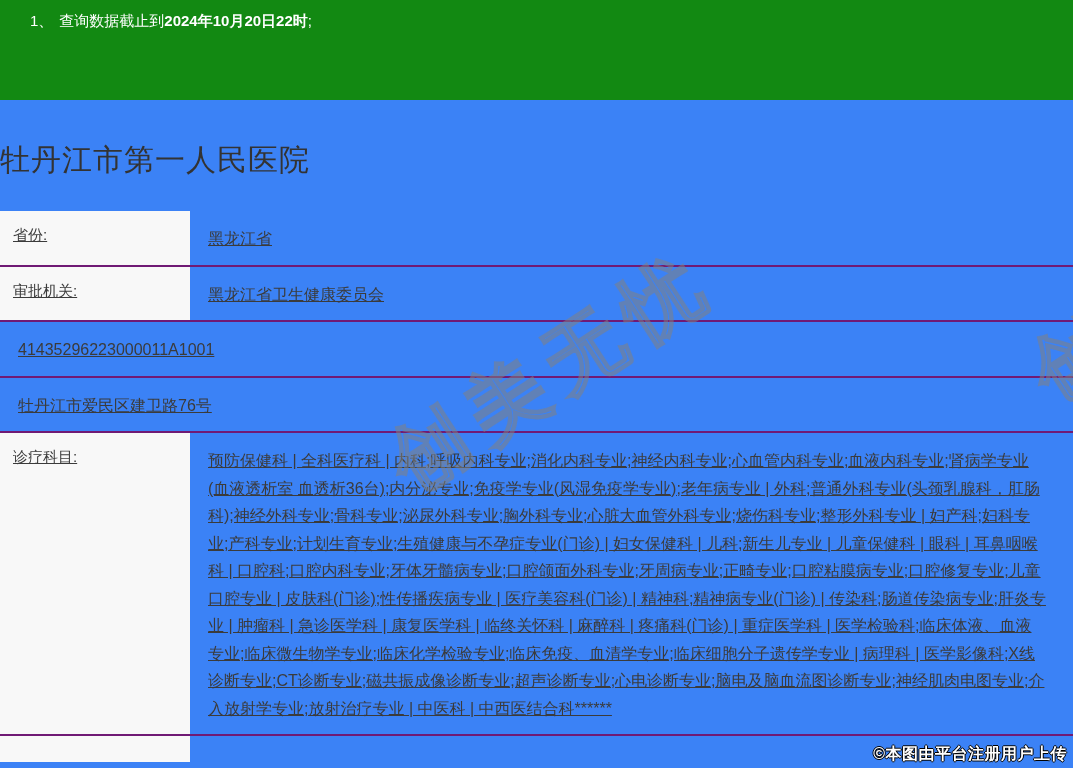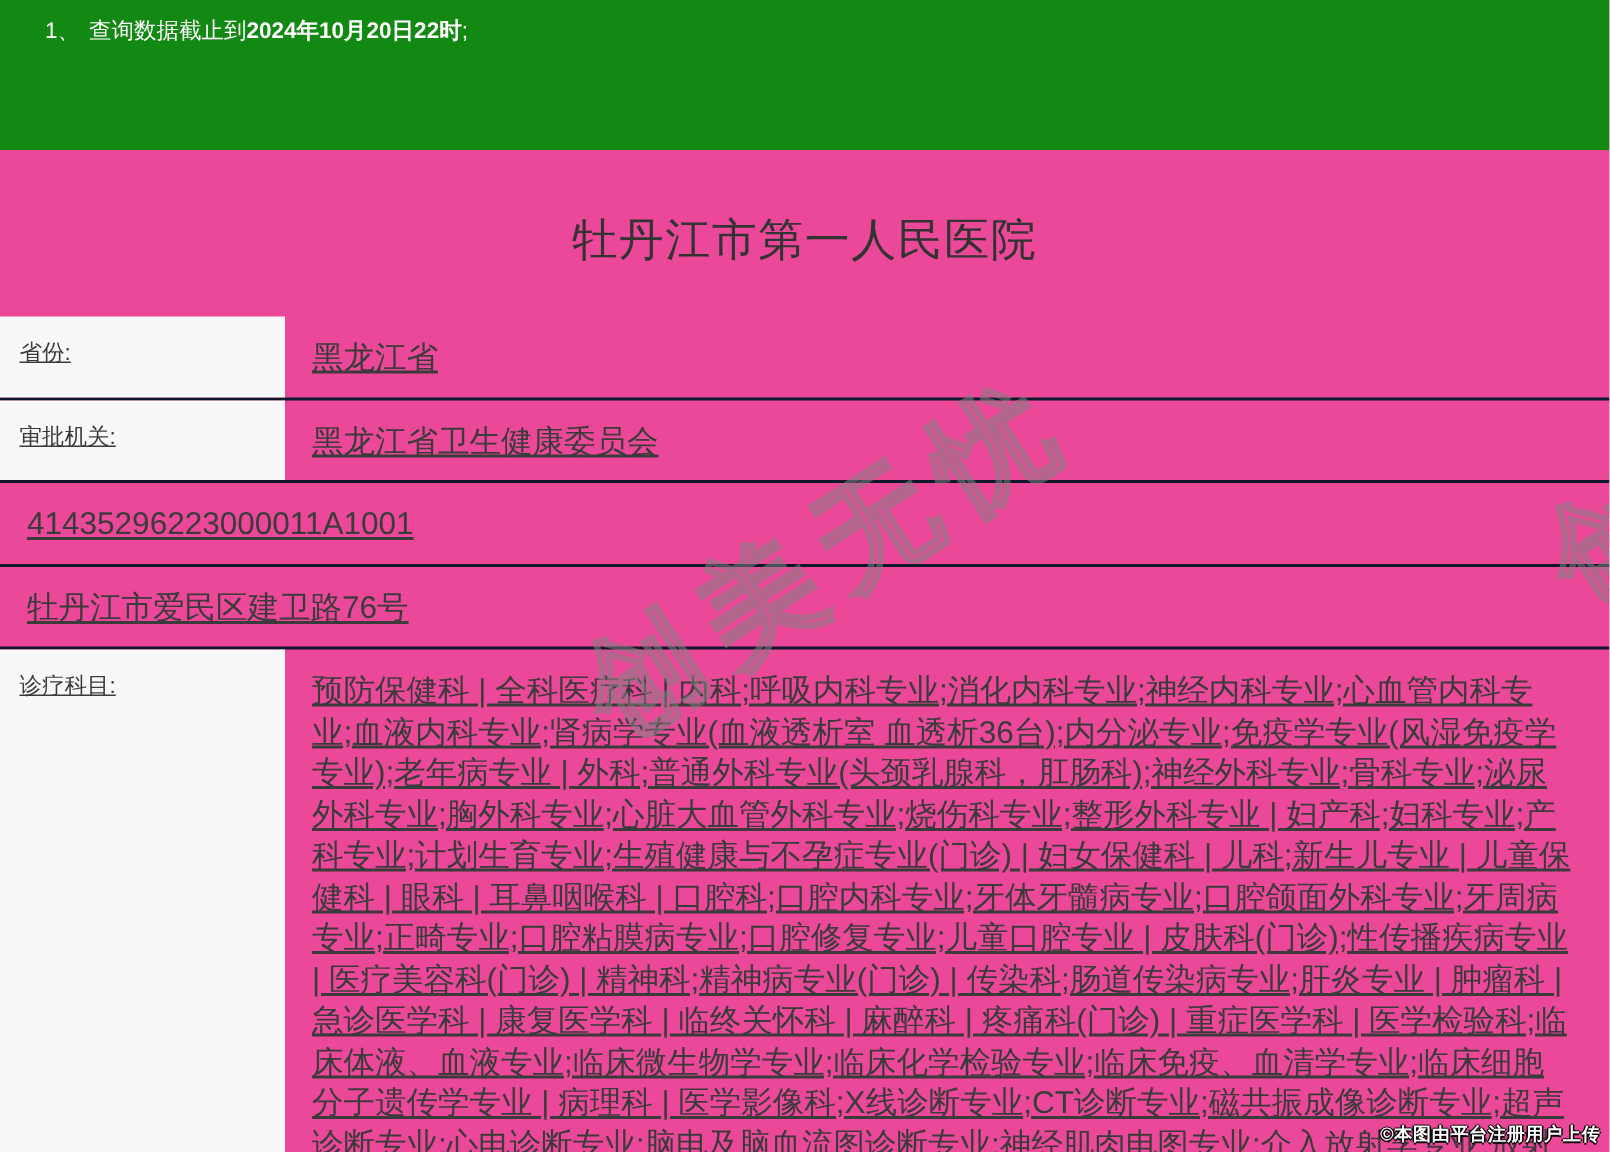--- a/index.html
+++ b/index.html
@@ -3,71 +3,71 @@
 <meta charset="utf-8">
 <style>
   * { margin: 0; padding: 0; box-sizing: border-box; }
   html, body { background: #fff; }
   body { font-family: "Liberation Sans", sans-serif; }
   .page {
     position: relative;
     width: 1073px;
     height: 768px;
     overflow: hidden;
-    background: #ec4899;
+    background: #3b82f6;
     color: #3b3b3b;
   }
   
   .notice-bar {
     width: 100%;
     height: 100px;
     background: #128912;
     color: #ffffff;
     padding: 7px 10px 0 30px;
     font-size: 15px;
     line-height: 28px;
   }
   .notice-line { white-space: nowrap; }
   .notice-line .num { margin-right: 6px; }
   .notice-line b { font-weight: bold; }
   
   .hospital-title {
     margin: 40px 0 30px 0;
-    text-align: center;
+    text-align: left;
     font-size: 30px;
     font-weight: 400;
     color: #333333;
     letter-spacing: 1px;
   }
   
   .info-table { width: 100%; }
   .info-row { display: flex; min-height: 49px; text-decoration: underline; }
-  .info-row + .info-row { border-top: 2px solid #0f172a; }
+  .info-row + .info-row { border-top: 2px solid #701a75; }
   .info-label {
     flex: 0 0 190px;
     background: #f8f8f8;
     padding: 15px 8px 12px 13px;
     font-size: 15px;
     color: #3b3b3b;
   }
   .info-value {
     flex: 1;
     padding: 14px 26px 12px 18px;
-    font-size: 21px;
+    font-size: 16px;
     line-height: 27.5px;
     color: #3b3b3b;
     word-break: break-all;
   }
   .info-row.empty-row { min-height: 17px; }
   .info-row.empty-row .info-label { padding: 0; }
   .upload-credit {
     position: absolute;
     right: 6px;
     bottom: 3px;
-    font-size: 12px;
+    font-size: 16px;
     font-weight: bold;
     color: #ffffff;
     text-shadow: -1px 0 0 #000, 1px 0 0 #000, 0 -1px 0 #000, 0 1px 0 #000;
     letter-spacing: 0.5px;
   }
   
   .watermark {
     position: absolute;
     pointer-events: none;
     font-size: 78px;

